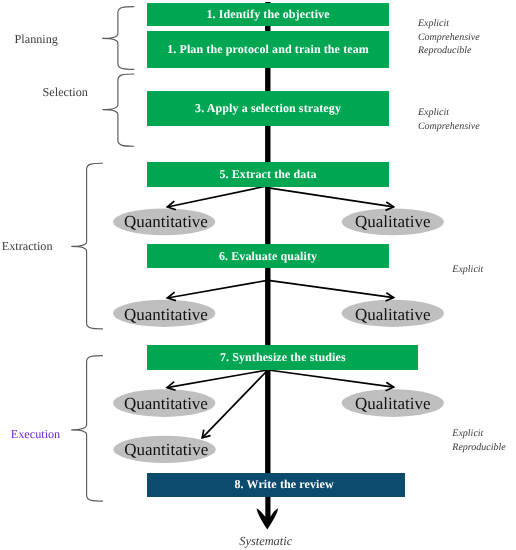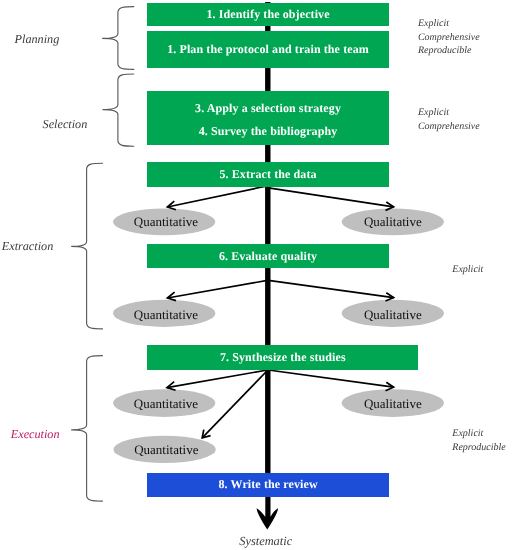--- a/index.html
+++ b/index.html
@@ -5,22 +5,22 @@
   html,body{margin:0;padding:0;background:#fff;}
   body{width:516px;height:550px;overflow:hidden;font-family:"Liberation Serif",serif;}
   #root{position:relative;width:516px;height:550px;background:#fff;
        -webkit-font-smoothing:antialiased;text-rendering:geometricPrecision;
        will-change:transform;transform:translateZ(0);}
   svg#art{position:absolute;left:0;top:0;width:516px;height:550px;}
   .box{position:absolute;background:#00A651;color:#FFFFFF;font-weight:bold;
        font-family:"Liberation Serif",serif;display:flex;align-items:center;
        justify-content:center;font-size:12px;letter-spacing:0.1px;}
   .ell-text{position:absolute;display:flex;align-items:center;justify-content:center;
-       font-family:"Liberation Serif",serif;color:#111;font-size:13px;}
-  .stage-label{position:absolute;font-style:italic;font-family:"Liberation Serif",serif;
+       font-family:"Liberation Serif",serif;color:#111;font-size:17px;}
+  .stage-label{position:absolute;font-family:"Liberation Serif",serif;
        color:#3b3b3b;font-size:12.2px;white-space:nowrap;}
   .qual{position:absolute;font-style:italic;font-family:"Liberation Serif",serif;
        color:#3b3b3b;font-size:10px;white-space:nowrap;line-height:13.6px;}
   .footer-label{position:absolute;font-style:italic;font-family:"Liberation Serif",serif;
        color:#3b3b3b;font-size:12.4px;white-space:nowrap;}
 </style>
 </head>
 <body>
 
 <div id="root">
@@ -88,33 +88,30 @@
 
   <div class="box" style="left: 147.3px; top: 2.5px; width: 241.5px; height: 23.5px; background-color: rgb(0, 166, 81); color: rgb(255, 255, 255);">
       <span>1. Identify the objective</span>
     </div>
   <div class="box" style="left: 147.3px; top: 30.5px; width: 241.5px; height: 37px; background-color: rgb(0, 166, 81); color: rgb(255, 255, 255);">
       <span>1. Plan the protocol and train the team</span>
     </div>
   <div class="box" style="left: 147.3px; top: 90.7px; width: 241.5px; height: 35px; background-color: rgb(0, 166, 81); color: rgb(255, 255, 255);">
       <span>3. Apply a selection strategy</span>
     </div>
-  <div class="box" style="left: 147.3px; top: 118.3px; width: 241.5px; height: 26.5px; background-color: rgb(0, 166, 81); color: rgb(255, 255, 255);">
-      <span>4. Survey the bibliography</span>
-    </div>
   <div class="box" style="left: 147.3px; top: 162px; width: 241.5px; height: 24.5px; background-color: rgb(0, 166, 81); color: rgb(255, 255, 255);">
       <span>5. Extract the data</span>
     </div>
   <div class="box" style="left: 147.3px; top: 244px; width: 241.5px; height: 24px; background-color: rgb(0, 166, 81); color: rgb(255, 255, 255);">
       <span>6. Evaluate quality</span>
     </div>
   <div class="box" style="left: 147.3px; top: 344.9px; width: 271px; height: 24.8px; background-color: rgb(0, 166, 81); color: rgb(255, 255, 255);">
       <span>7. Synthesize the studies</span>
     </div>
-  <div class="box" style="left: 147.3px; top: 472.7px; width: 241.5px; height: 24.5px; background-color: #1d4ed8; color: rgb(255, 255, 255);">
+  <div class="box" style="left: 147.3px; top: 472.7px; width: 241.5px; height: 24.5px; background-color: #0c4a6e; color: rgb(255, 255, 255); padding-left: 16px;">
       <span>8. Write the review</span>
     </div>
 
   <div class="ell-text" style="left:114.9px;top:210px;width:102px;height:24px">
       <span>Quantitative</span>
     </div>
   <div class="ell-text" style="left:341.8px;top:210px;width:102px;height:24px">
       <span>Qualitative</span>
     </div>
   <div class="ell-text" style="left:114.9px;top:302.5px;width:102px;height:24px">
@@ -127,23 +124,23 @@
       <span>Quantitative</span>
     </div>
   <div class="ell-text" style="left:341.8px;top:392.3px;width:102px;height:24px">
       <span>Qualitative</span>
     </div>
   <div class="ell-text" style="left:115.3px;top:438.3px;width:102px;height:24px">
       <span>Quantitative</span>
     </div>
 
   <div class="stage-label" style="left: 14.6px; top: 31.5px; color: rgb(59, 59, 59);"><span>Planning</span></div>
-  <div class="stage-label" style="left: 42.6px; top: 117px; color: rgb(59, 59, 59); text-align: center;"><span>Selection</span></div>
+  <div class="stage-label" style="left: 42.6px; top: 85px; color: rgb(59, 59, 59); text-align: center;"><span>Selection</span></div>
   <div class="stage-label" style="left: 1.8px; top: 239.2px; color: rgb(59, 59, 59);"><span>Extraction</span></div>
-  <div class="stage-label" style="left: 10.8px; top: 427.4px; color: #be185d;"><span>Execution</span></div>
+  <div class="stage-label" style="left: 10.8px; top: 427.4px; color: #6d28d9;"><span>Execution</span></div>
 
   <div class="qual" style="left: 417.9px; top: 17.3px; color: rgb(59, 59, 59);">
     <div>Explicit</div>
     <div>Comprehensive</div>
     <div>Reproducible</div>
   </div>
   <div class="qual" style="left: 417.9px; top: 106.1px; color: rgb(59, 59, 59);">
     <div>Explicit</div>
     <div>Comprehensive</div>
   </div>

